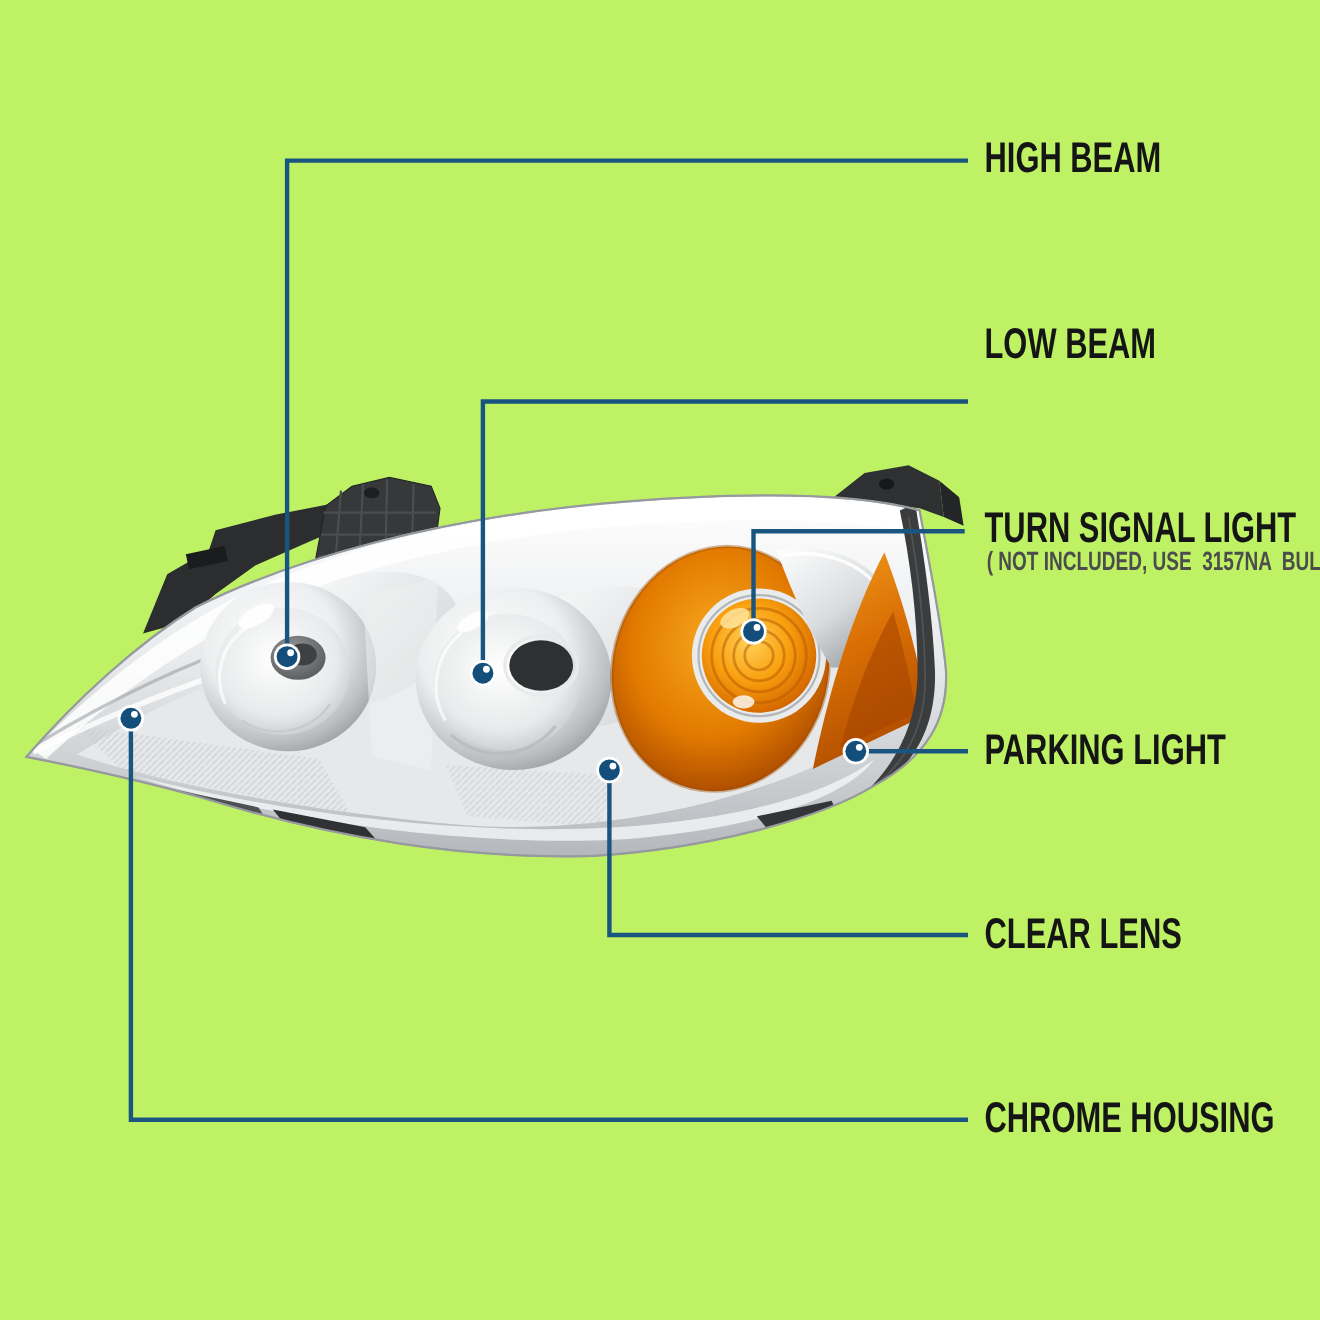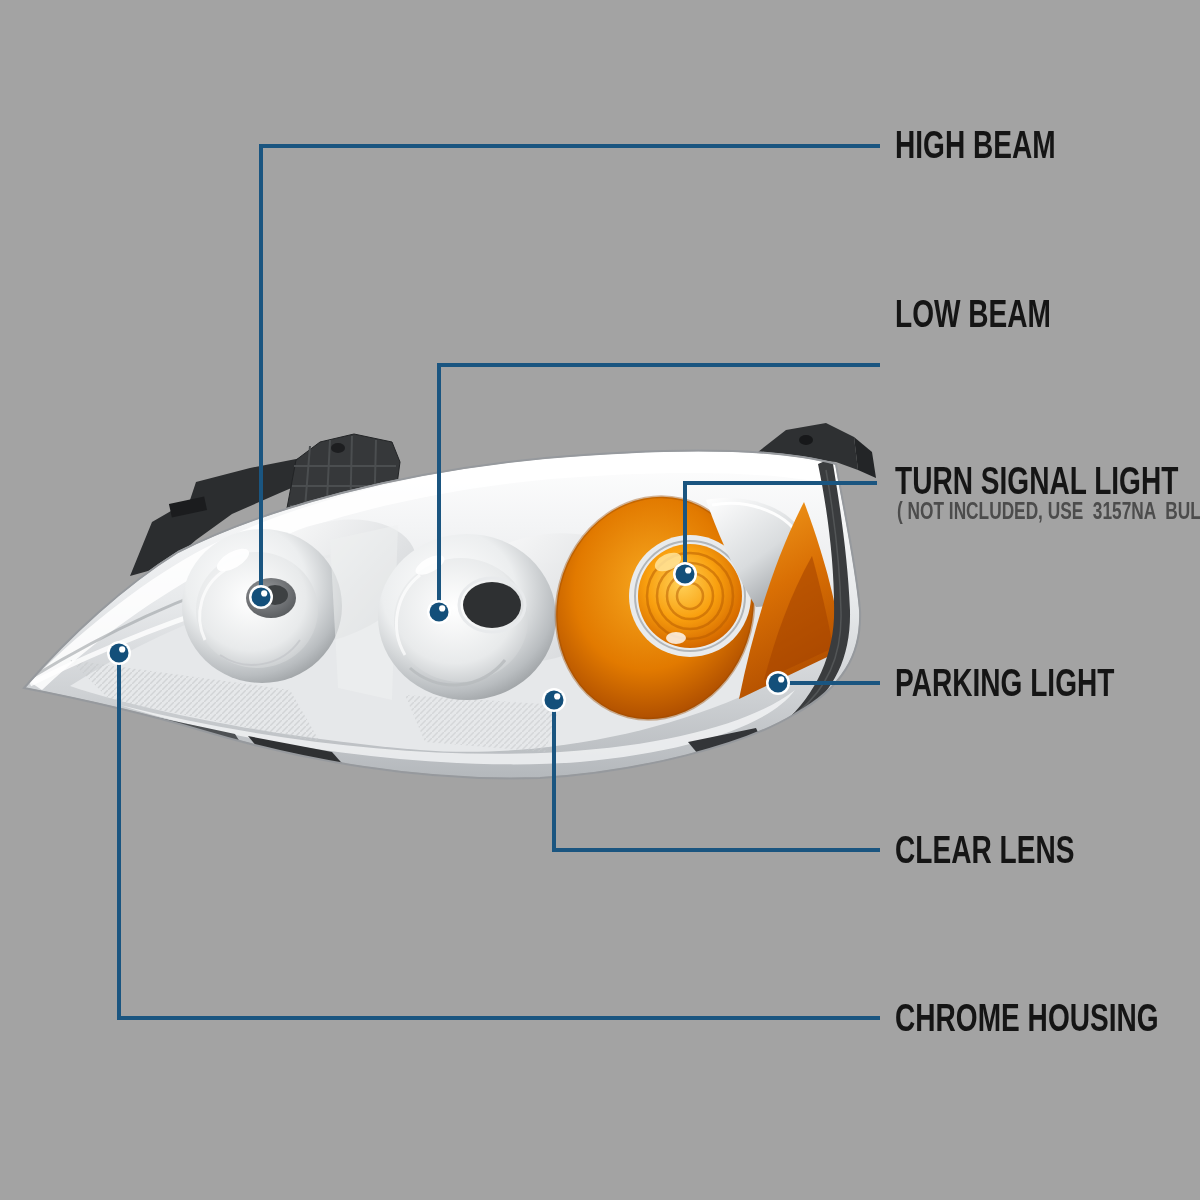--- a/index.html
+++ b/index.html
@@ -1,17 +1,17 @@
 <!DOCTYPE html>
 <html><head>
 <meta charset="utf-8">
 <style>
   html,body{margin:0;padding:0;background:#ffffff;}
   .stage{
-    position:relative;width:1200px;height:1200px;background:#a3a3a3;overflow:hidden;
+    position:relative;width:1200px;height:1200px;background:#bef264;overflow:hidden;
     font-family:"Liberation Sans", sans-serif;
   }
   .stage svg{position:absolute;left:0;top:0;}
   .callout-label{
     position:absolute;left:895px;
     font-family:"Liberation Sans", sans-serif;
     font-weight:bold;font-size:39px;line-height:1;color:#151515;
     white-space:nowrap;letter-spacing:0px;
     transform:translateY(-50%) scaleX(0.72);transform-origin:left center;
   }

